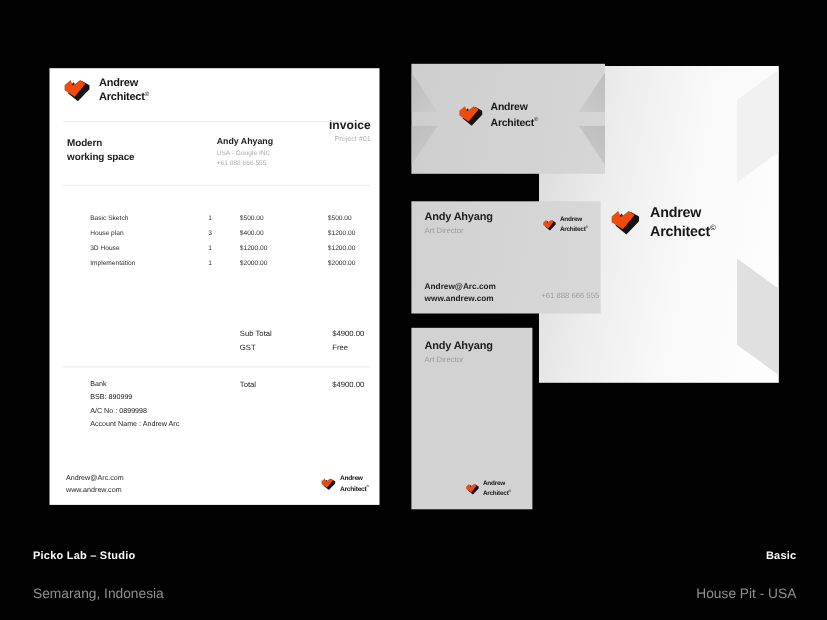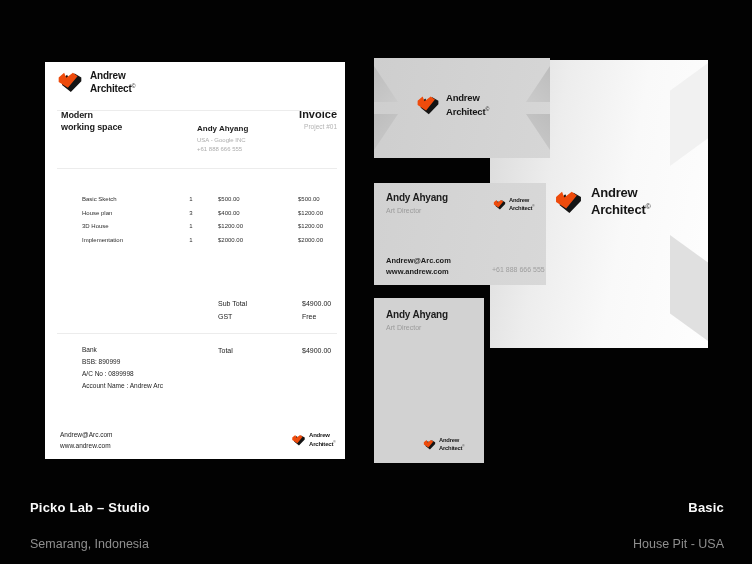--- a/index.html
+++ b/index.html
@@ -60,21 +60,21 @@
 
   .cardmid{left:374px;top:183px;width:172px;height:102px;
            background:linear-gradient(100deg,#d1d1d1,#d8d8d8);}
   .cardtall{left:374px;top:298px;width:110px;height:165px;background:#d2d2d2;}
   .card-name{font-size:10px;font-weight:bold;color:#1c1c1c;letter-spacing:-0.2px;}
   .card-role{font-size:7px;color:#9b9b9b;margin-top:4px;}
   .card-contact{font-size:7.5px;font-weight:bold;color:#1c1c1c;line-height:11px;}
   .card-phone{font-size:7px;color:#9e9e9e;}
 
   
-  .cap-title{font-size:13px;font-weight:bold;color:#fafafa;letter-spacing:0.2px;}
+  .cap-title{font-size:10px;font-weight:bold;color:#fafafa;letter-spacing:0.2px;}
   .cap-sub{font-size:12.5px;color:#8f8f8f;margin-top:22px;}
 </style>
 </head>
 <body>
 
 <div class="stage">
 
   <section class="abs invoice">
 
     <div class="abs logo logo--lg" style="left:12px;top:8px;">
@@ -85,21 +85,21 @@
       <div class="lt"><span>Andrew</span><br><span>Architect</span><sup>©</sup></div>
     </div>
 
     <div class="abs" style="right:8px;top:14px;text-align:right;margin-top:32px;">
       <div class="inv-title">Invoice</div>
       <div class="inv-project">Project #01</div>
     </div>
 
     <div class="inv-hr" style="top:48px;"></div>
 
-    <div class="abs inv-subject" style="left:16px;top:48px;">
+    <div class="abs inv-subject" style="left:16px;top:63px;">
       <span>Modern</span><br>
       <span>working space</span>
     </div>
 
     <div class="abs" style="left:152px;top:62px;">
       <div class="inv-client-name">Andy Ahyang</div>
       <div class="inv-client-sub">USA - Google INC</div>
       <div class="inv-client-sub">+61 888 666 555</div>
     </div>
 

